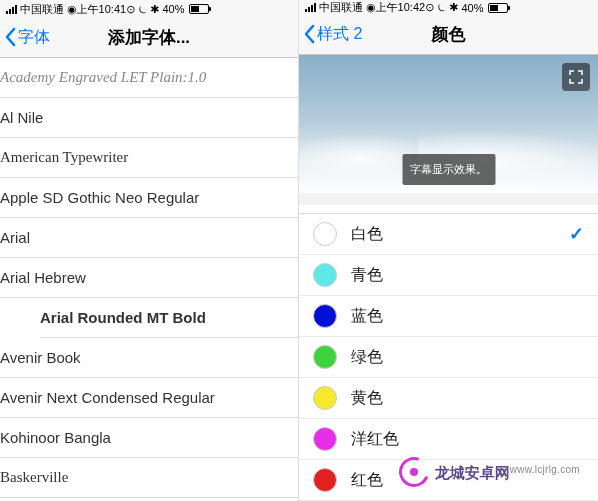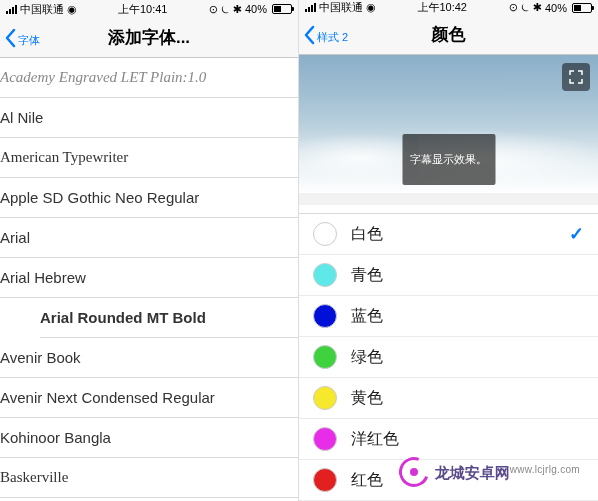--- a/index.html
+++ b/index.html
@@ -1,45 +1,45 @@
 <!DOCTYPE html>
 <html><head>
   <meta charset="utf-8">
   <style>
     * { margin: 0; padding: 0; box-sizing: border-box; }
     body { font-family: -apple-system, "Helvetica Neue", Arial, sans-serif; background: #fff; width: 598px; height: 501px; overflow: hidden; position: relative; }
     .container { display: flex; width: 100%; height: 100%; }
     .screen { width: 299px; height: 501px; background: #fff; display: flex; flex-direction: column; position: relative; }
     .screen.left { border-right: 1px solid #ddd; }
 
-    .status-bar { height: 18px; display: flex; align-items: center; justify-content: space-between; padding: 0 6px; font-size: 11px; color: #000; background: #f7f7f7; }
+    .status-bar { height: 18px; display: flex; align-items: center; justify-content: flex-start; padding: 0 6px; font-size: 11px; color: #000; background: #f7f7f7; }
     .status-left { display: flex; align-items: center; gap: 3px; }
     .status-center { font-weight: 500; }
     .status-right { display: flex; align-items: center; gap: 3px; }
 
     .nav-bar { height: 40px; background: #f7f7f7; display: flex; align-items: center; position: relative; border-bottom: 0.5px solid #c8c8c8; }
-    .nav-back { position: absolute; left: 4px; display: flex; align-items: flex-end; color: #007aff; font-size: 11px; }
+    .nav-back { position: absolute; left: 4px; display: flex; align-items: flex-start; color: #007aff; font-size: 16px; }
     .nav-back svg { width: 12px; height: 20px; margin-right: 2px; }
     .nav-title { margin: 16px auto; font-size: 17px; font-weight: 600; color: #000; }
 
     .font-list { flex: 1; overflow: hidden; }
     .font-item { padding: 11px 0; border-bottom: 0.5px solid #d9d9d9; font-size: 15px; color: #333; }
     .font-item.academy { font-family: "Academy Engraved LET", serif; font-style: italic; color: #888; }
     .font-item.american { font-family: "American Typewriter", serif; }
     .font-item.rounded { font-family: "Arial Rounded MT Bold", Arial; font-weight: 700; margin-left: 40px; }
     .font-item.avenir { font-family: "Avenir", Arial; font-weight: 300; }
     .font-item.avenir-cond { font-family: "Avenir Next Condensed", Arial; font-weight: 400; font-stretch: condensed; }
     .font-item.kohinoor { font-family: "Kohinoor Bangla", Arial; }
     .font-item.baskerville { font-family: "Baskerville", serif; }
 
     .preview-area { height: 180px; background: linear-gradient(180deg, #8bafc9 0%, #a3c0d3 30%, #b8cfdd 50%, #d0dfe8 65%, #e8f0f4 80%, #fff 100%); position: relative; overflow: hidden; }
     .cloud1 { position: absolute; right: -20px; top: 75px; width: 200px; height: 60px; background: radial-gradient(ellipse at 30% 50%, rgba(255,255,255,0.9) 0%, rgba(255,255,255,0) 70%); }
     .cloud2 { position: absolute; left: -30px; bottom: 10px; width: 180px; height: 50px; background: radial-gradient(ellipse at 50% 50%, rgba(255,255,255,0.85) 0%, rgba(255,255,255,0) 70%); }
     .expand-btn { position: absolute; top: 8px; right: 8px; width: 28px; height: 28px; background: rgba(0,0,0,0.5); border-radius: 4px; display: flex; align-items: center; justify-content: center; }
-    .subtitle-demo { position: absolute; bottom: 8px; left: 50%; transform: translateX(-50%); background: rgba(0,0,0,0.6); color: #fff; font-size: 11px; padding: 18px 8px; border-radius: 2px; }
+    .subtitle-demo { position: absolute; bottom: 8px; left: 50%; transform: translateX(-50%); background: rgba(0,0,0,0.6); color: #fff; font-size: 11px; padding: 8px 8px; border-radius: 2px; }
 
     .color-list { flex: 1; background: #fff; border-top: 0.5px solid #d9d9d9; margin-top: 8px; }
     .color-item { display: flex; align-items: center; padding: 8px 14px; border-bottom: 0.5px solid #ebebeb; }
     .color-swatch { width: 24px; height: 24px; border-radius: 50%; margin-right: 14px; border: 1px solid #ccc; }
     .color-label { flex: 1; font-size: 16px; color: #222; }
     .check { color: #007aff; font-size: 18px; font-weight: 600; }
 
     .watermark-logo { position: absolute; bottom: 14px; right: 18px; display: flex; align-items: center; gap: 6px; z-index: 10; }
     .logo-shape { width: 30px; height: 30px; position: relative; }
     .logo-outer { position: absolute; width: 30px; height: 30px; border: 3px solid #d633d6; border-radius: 50%; border-right-color: transparent; transform: rotate(-25deg); }

